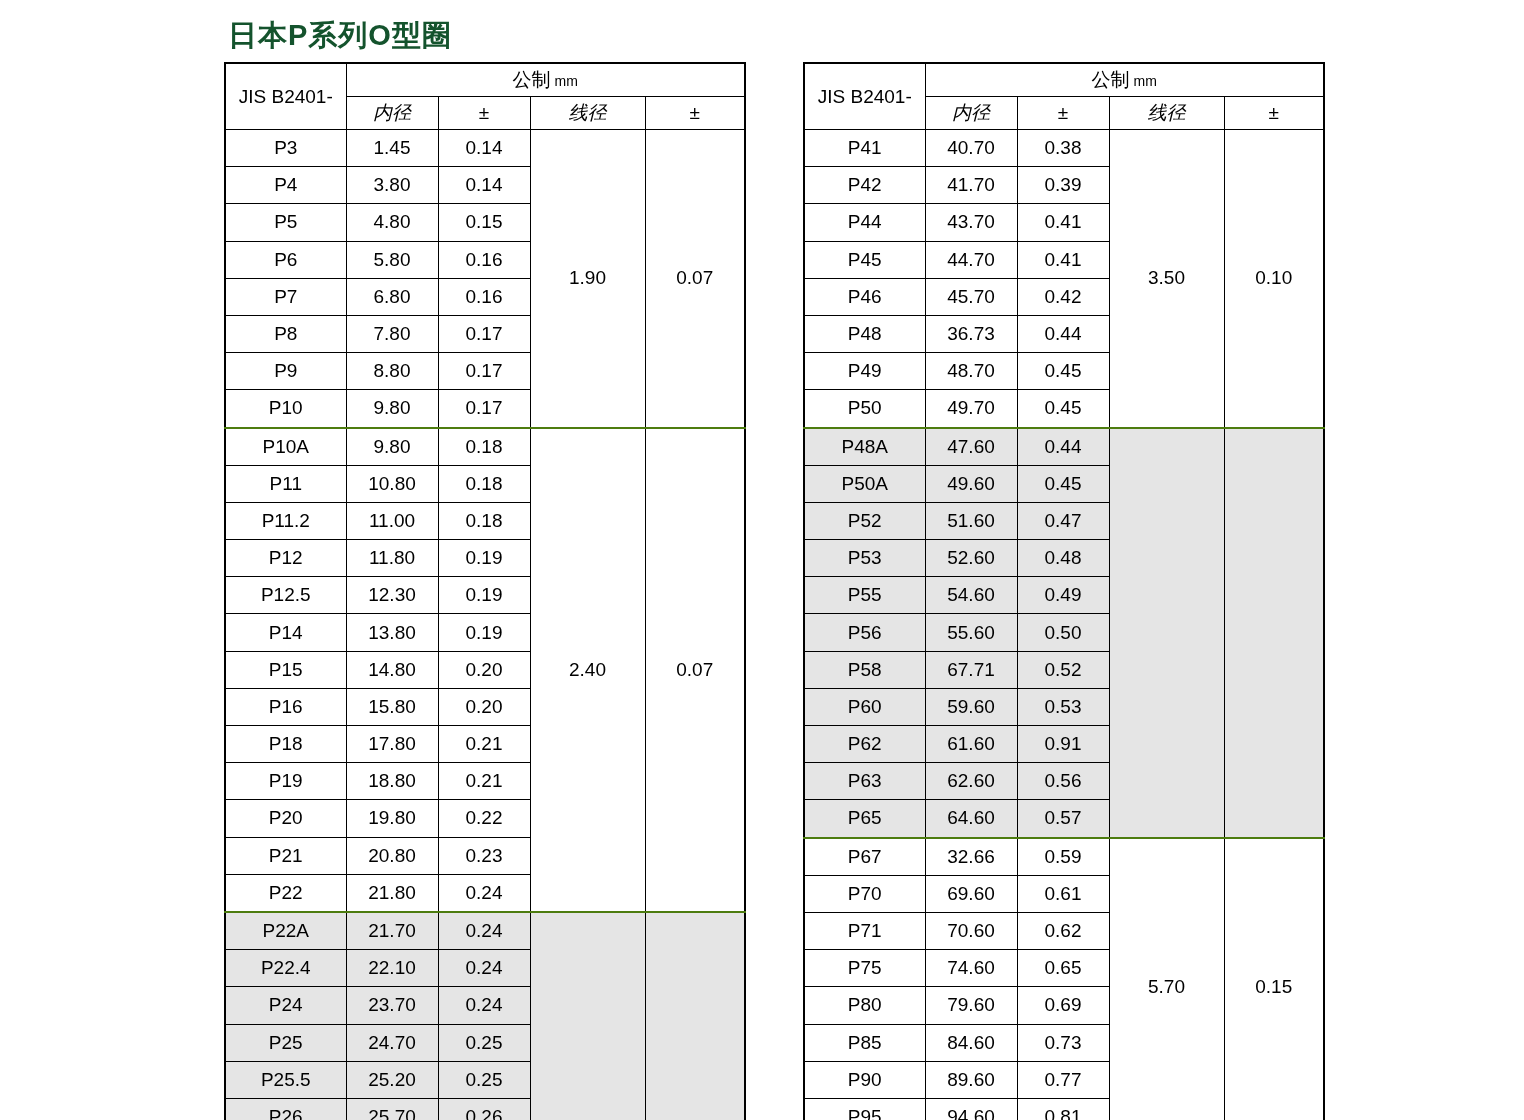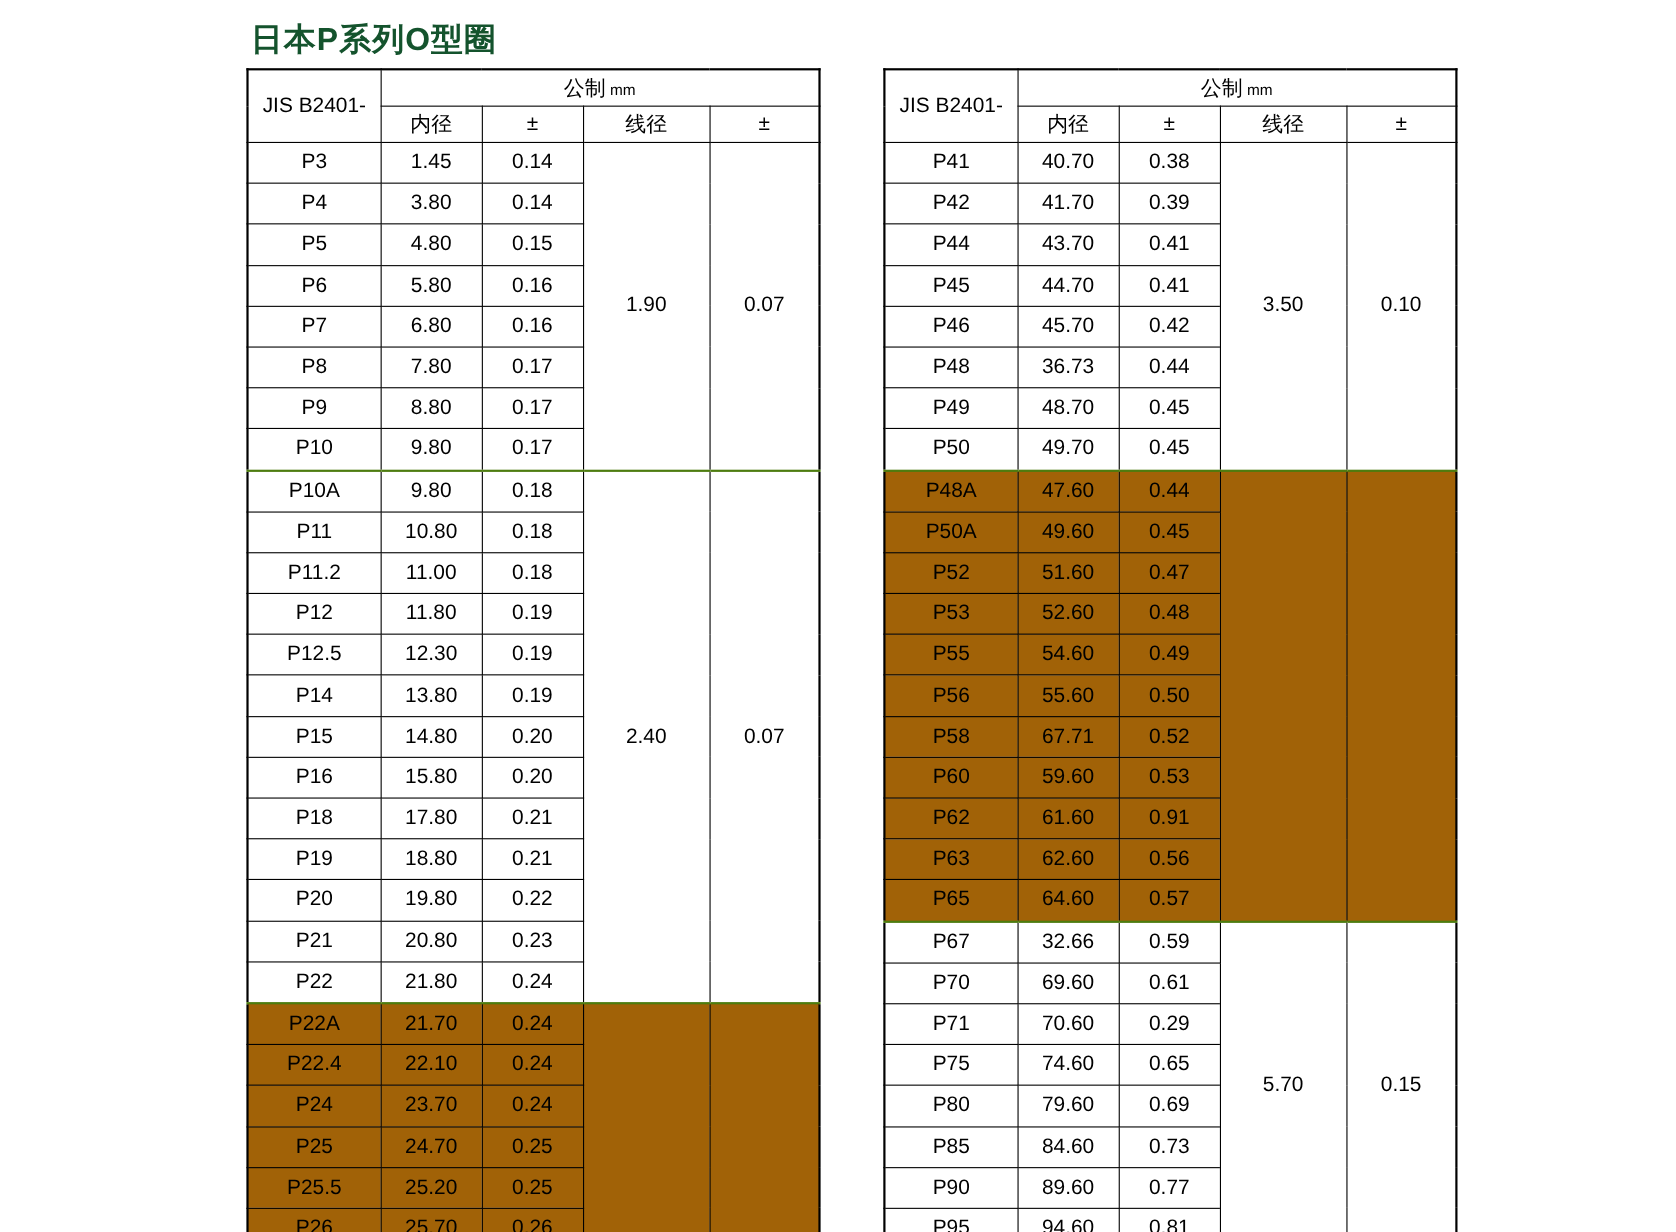--- a/index.html
+++ b/index.html
@@ -68,28 +68,29 @@
     height: 32px;
     font-size: 19px;
   }
   thead td.hdr-metric .unit {
     font-size: 14px;
     padding-left: 4px;
   }
   thead td.hdr-sub {
     height: 32px;
     font-size: 19px;
+    font-style: italic;
   }
 
   tbody td {
     height: 36.2px;
     font-size: 19px;
   }
   tbody tr.pink td {
-    background: #a16207;
+    background: #e5e5e5;
   }
   tbody td.span-cell {
     font-size: 19px;
   }
   tbody td.pinkspan {
     background: #fbdce7;
   }
   tr.group-start td {
     border-top: 2px solid #4d7c0f;
   }
@@ -403,21 +404,21 @@
             <td class="span-cell" rowspan="8">0.15</td>
           </tr>
           <tr>
             <td>P70</td>
             <td>69.60</td>
             <td>0.61</td>
           </tr>
           <tr>
             <td>P71</td>
             <td>70.60</td>
-            <td>0.29</td>
+            <td>0.62</td>
           </tr>
           <tr>
             <td>P75</td>
             <td>74.60</td>
             <td>0.65</td>
           </tr>
           <tr>
             <td>P80</td>
             <td>79.60</td>
             <td>0.69</td>

